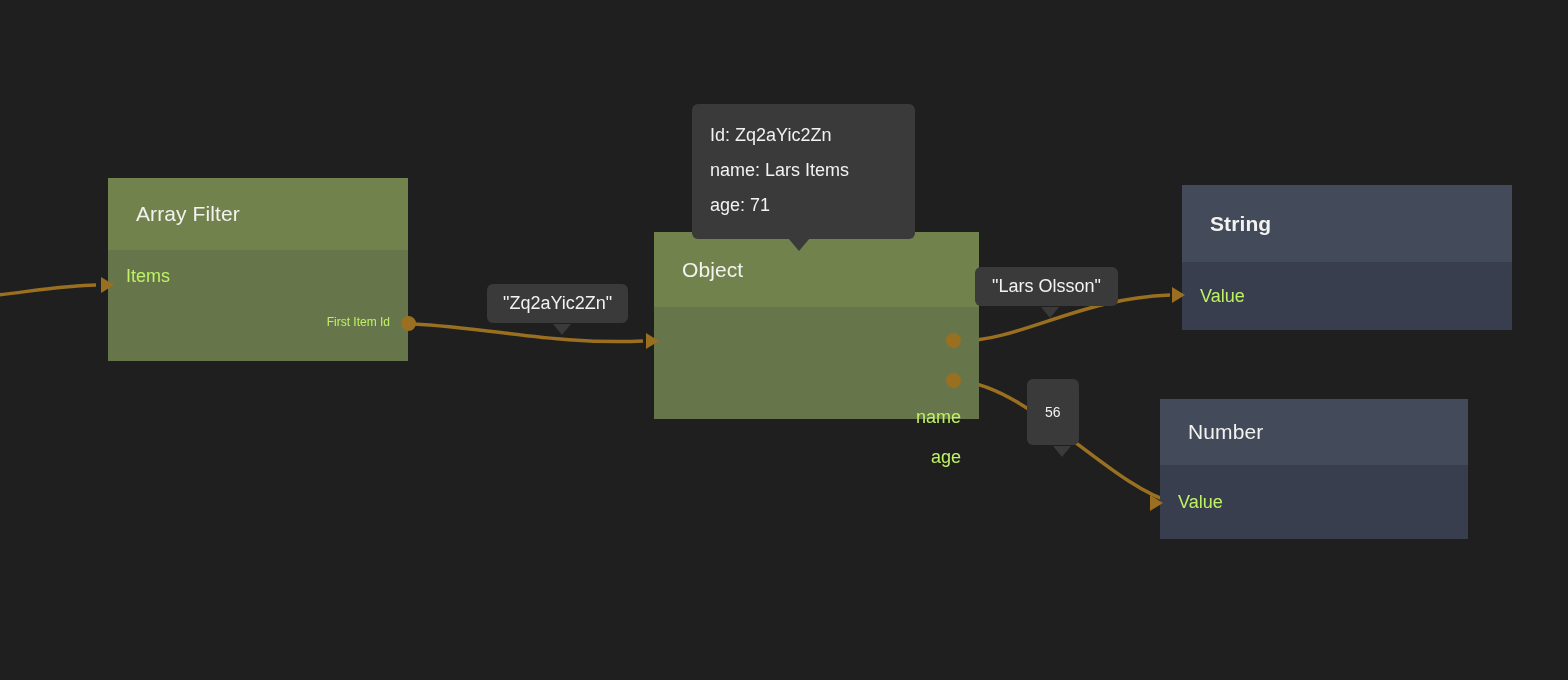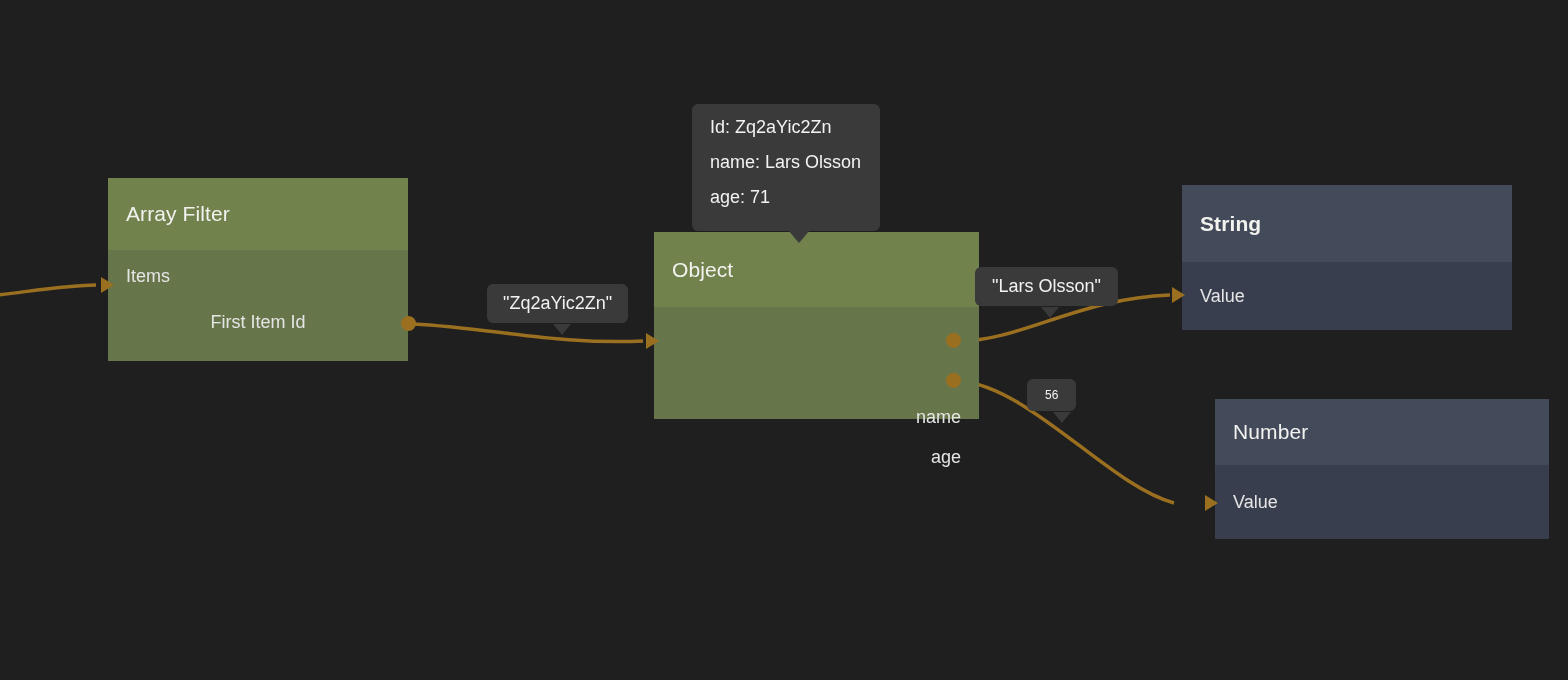--- a/index.html
+++ b/index.html
@@ -35,65 +35,65 @@
   
   .node {
     position: absolute;
     box-sizing: border-box;
     overflow: visible;
   }
   .node-header {
     box-sizing: border-box;
     display: flex;
     align-items: center;
-    padding: 0 18px;
+    padding: 0 28px;
     color: #f2f2ef;
     letter-spacing: .1px;
   }
   .node-body {
     box-sizing: border-box;
     position: relative;
     padding: 0 18px;
   }
   .port-row {
     position: relative;
     display: flex;
     align-items: center;
-    color: #e5e5e5;
+    color: #bef264;
   }
   .port-row.out {
     justify-content: flex-end;
   }
 
   
   .node.green .node-header { background: #72824d; }
   .node.green .node-body   { background: #67764a; }
 
   
   .node.slate .node-header { background: #434a5a; }
   .node.slate .node-body   { background: #383e4d; }
 
   
   #node-array-filter { left: 108px; top: 178px; width: 300px; }
   #node-array-filter .node-header { height: 72px; font-size: 21px; }
   #node-array-filter .node-body   { height: 111px; padding-top: 0; }
   #node-array-filter .row-items      { height: 52px; font-size: 18px; }
-  #node-array-filter .row-first-item { height: 40px; font-size: 18px; justify-content: center; }
+  #node-array-filter .row-first-item { height: 40px; font-size: 12px; }
 
   #node-object { left: 654px; top: 232px; width: 325px; }
   #node-object .node-header { height: 75px; font-size: 21px; }
   #node-object .node-body   { height: 112px; }
   #node-object .row-id   { height: 58px; font-size: 18px; }
 
   #node-string { left: 1182px; top: 185px; width: 330px; }
   #node-string .node-header { height: 77px; font-size: 21px; font-weight: bold; }
   #node-string .node-body   { height: 68px; }
   #node-string .row-value { height: 68px; font-size: 18px; }
 
-  #node-number { left: 1215px; top: 399px; width: 334px; }
+  #node-number { left: 1160px; top: 399px; width: 308px; }
   #node-number .node-header { height: 66px; font-size: 21px; }
   #node-number .node-body   { height: 74px; }
   #node-number .row-value { height: 74px; font-size: 18px; }
 
   
   .obj-out-stack {
     position: absolute;
     right: 18px;
     top: 90px;
     text-align: right;
@@ -132,22 +132,22 @@
     height: 0;
     border-left: 11px solid transparent;
     border-right: 11px solid transparent;
     border-top: 13px solid #3a3a3a;
     bottom: -12px;
   }
 
   #tooltip-object {
     left: 692px;
     top: 104px;
-    width: 188px;
-    padding: 6px 18px 16px 18px;
+    width: 223px;
+    padding: 14px 18px 16px 18px;
     font-size: 18px;
     line-height: 35px;
   }
   #tooltip-object .tail { left: 96px; }
 
   #label-id {
     left: 487px;
     top: 284px;
     padding: 9px 16px;
     font-size: 18px;
@@ -158,22 +158,22 @@
     left: 975px;
     top: 267px;
     padding: 9px 17px;
     font-size: 18px;
   }
   #label-name .tail { left: 66px; border-left-width: 9px; border-right-width: 9px; border-top-width: 11px; }
 
   #label-age {
     left: 1027px;
     top: 379px;
-    padding: 9px 18px;
-    font-size: 12px;
+    padding: 25px 18px;
+    font-size: 14px;
   }
   #label-age .tail { left: 26px; border-left-width: 9px; border-right-width: 9px; border-top-width: 11px; }
 </style>
 </head>
 <body>
 
 <div id="canvas">
 
   <svg id="edges" viewBox="0 0 1568 680">
 
@@ -234,21 +234,21 @@
     <div class="node-body">
       <div class="port-row row-value">
         <span>Value</span>
       </div>
     </div>
     <span class="port-arrow" style="left:-10px; top:96px;"></span>
   </div>
 
   <div class="bubble" id="tooltip-object">
     <div>Id: Zq2aYic2Zn</div>
-    <div>name: Lars Olsson</div>
+    <div>name: Lars Items</div>
     <div>age: 71</div>
     <span class="tail"></span>
   </div>
 
   <div class="bubble" id="label-id">
     <span>"Zq2aYic2Zn"</span>
     <span class="tail"></span>
   </div>
 
   <div class="bubble" id="label-name">

